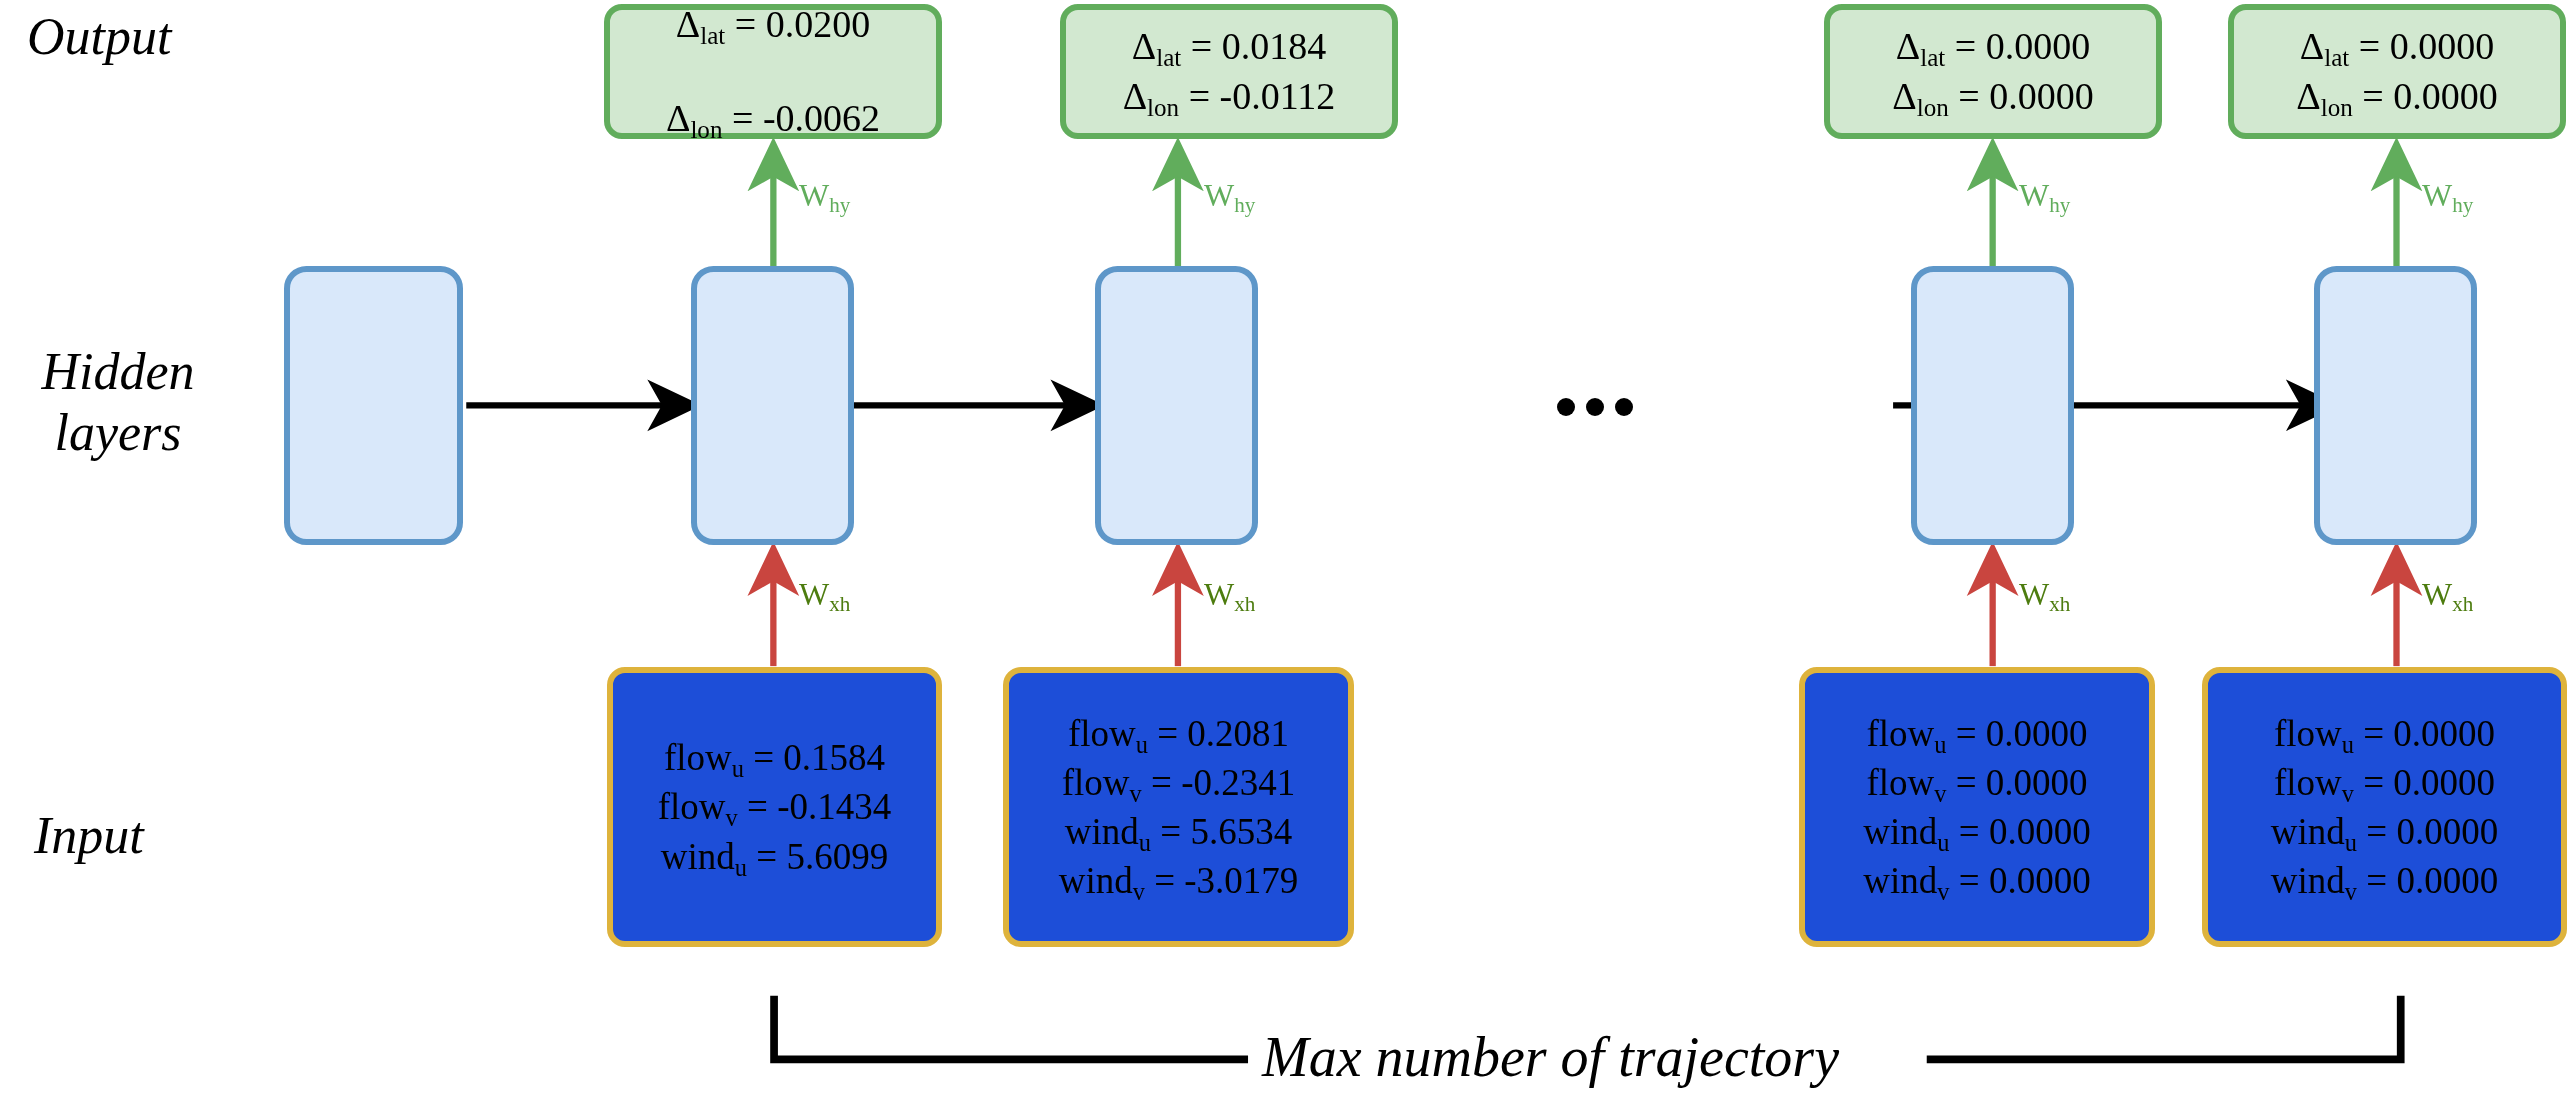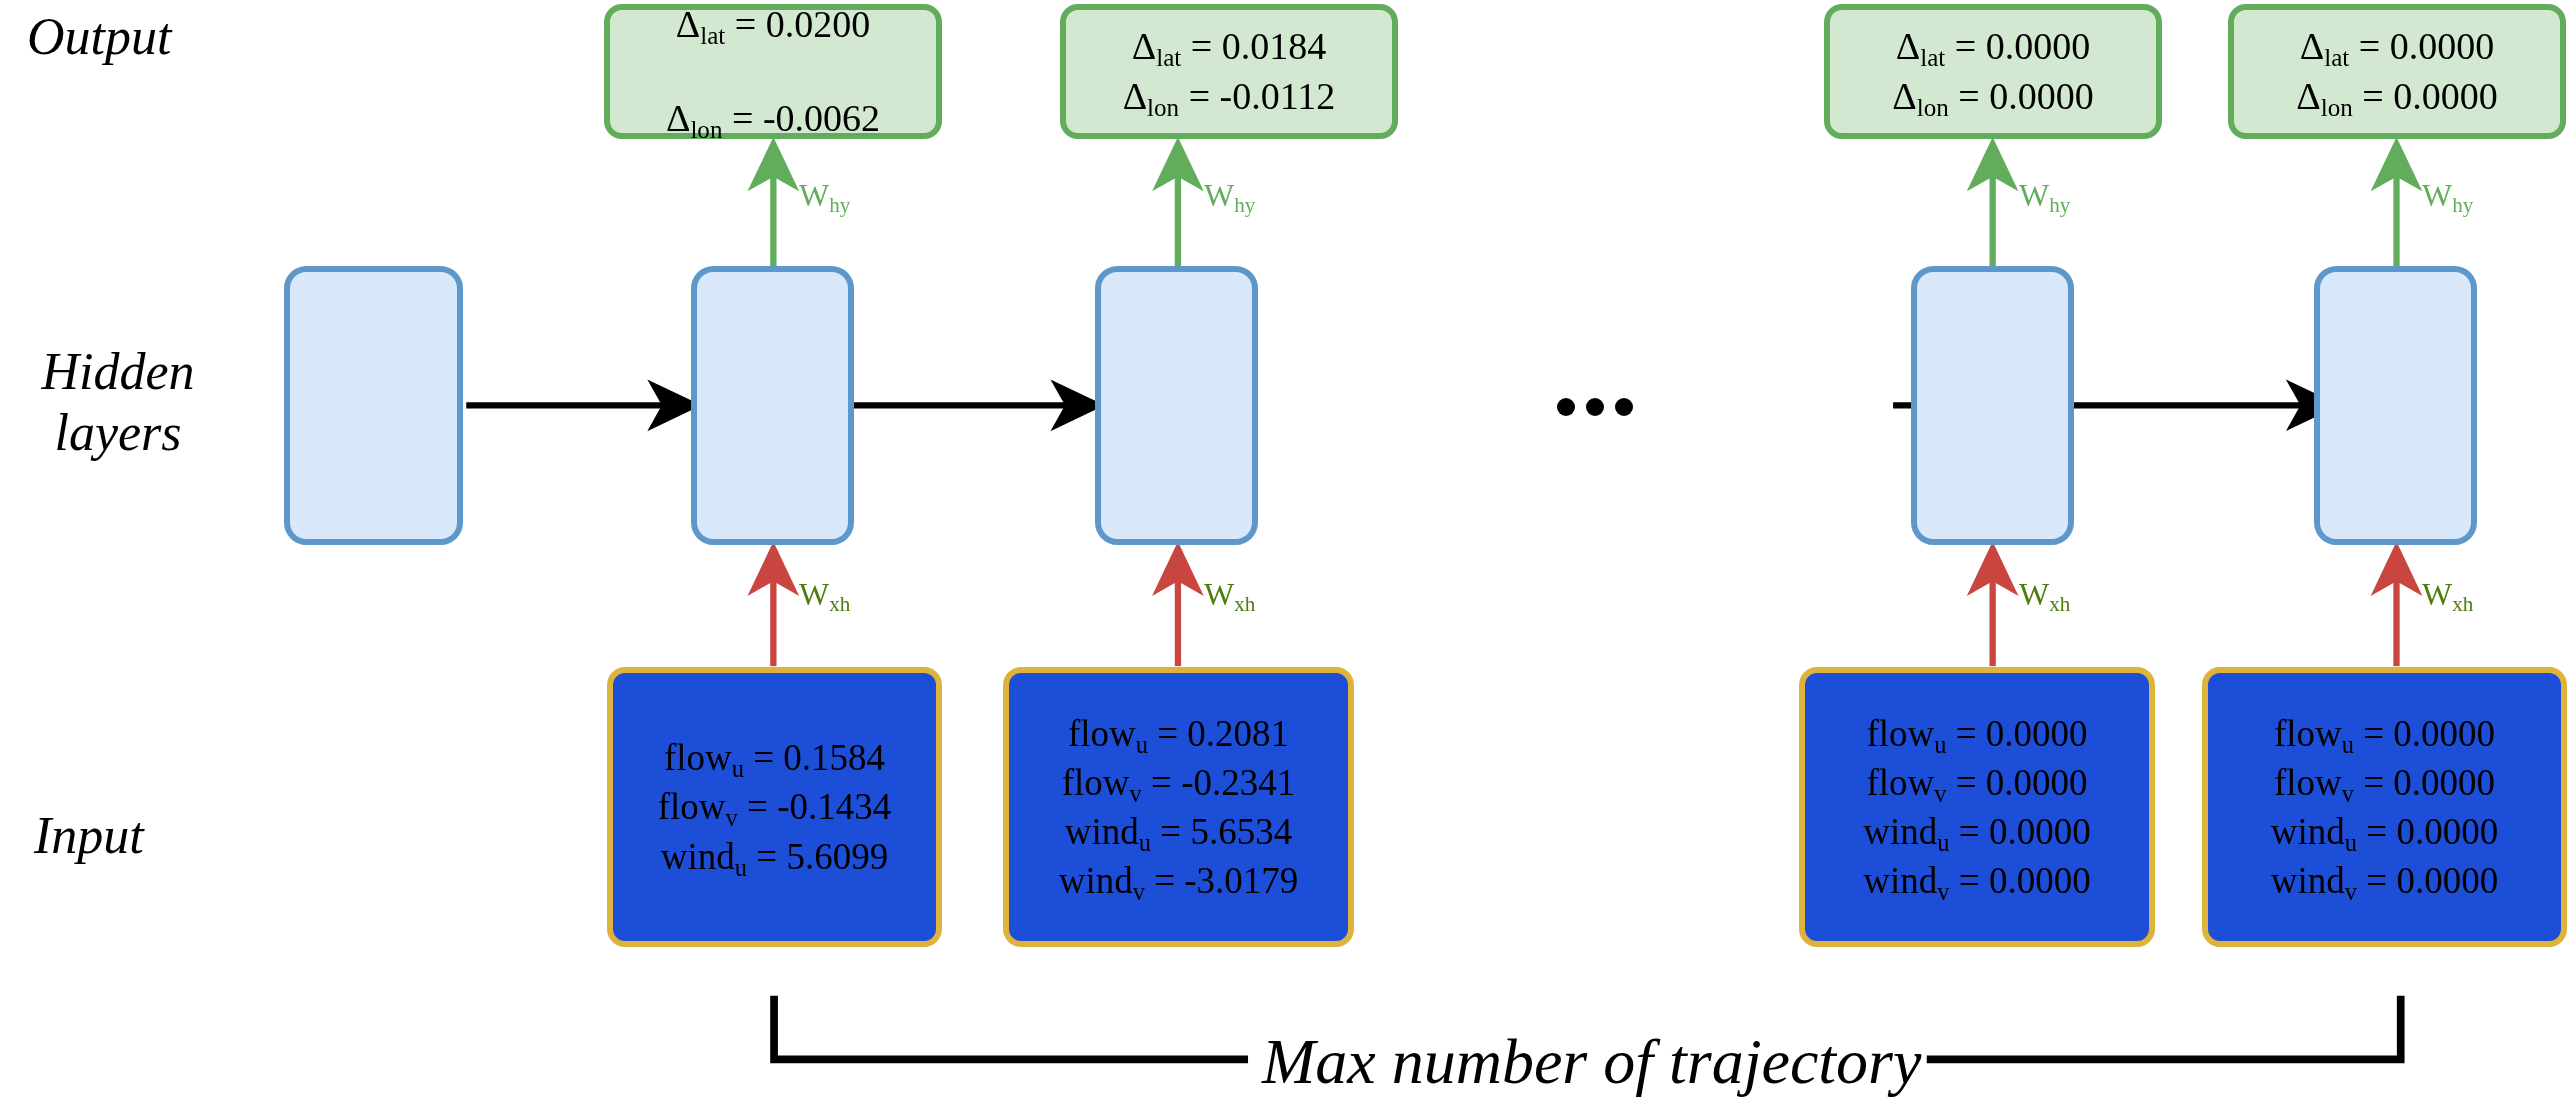--- a/index.html
+++ b/index.html
@@ -95,21 +95,21 @@
     display: block;
     width: 18px;
     height: 18px;
     border-radius: 50%;
     background: #000000;
   }
   
   .bracket-caption {
     position: absolute;
     font-style: italic;
-    font-size: 64px;
+    font-size: 56px;
     color: #000000;
     white-space: nowrap;
     text-align: center;
   }
 </style>
 </head>
 <body>
 
 <div id="stage">
 

